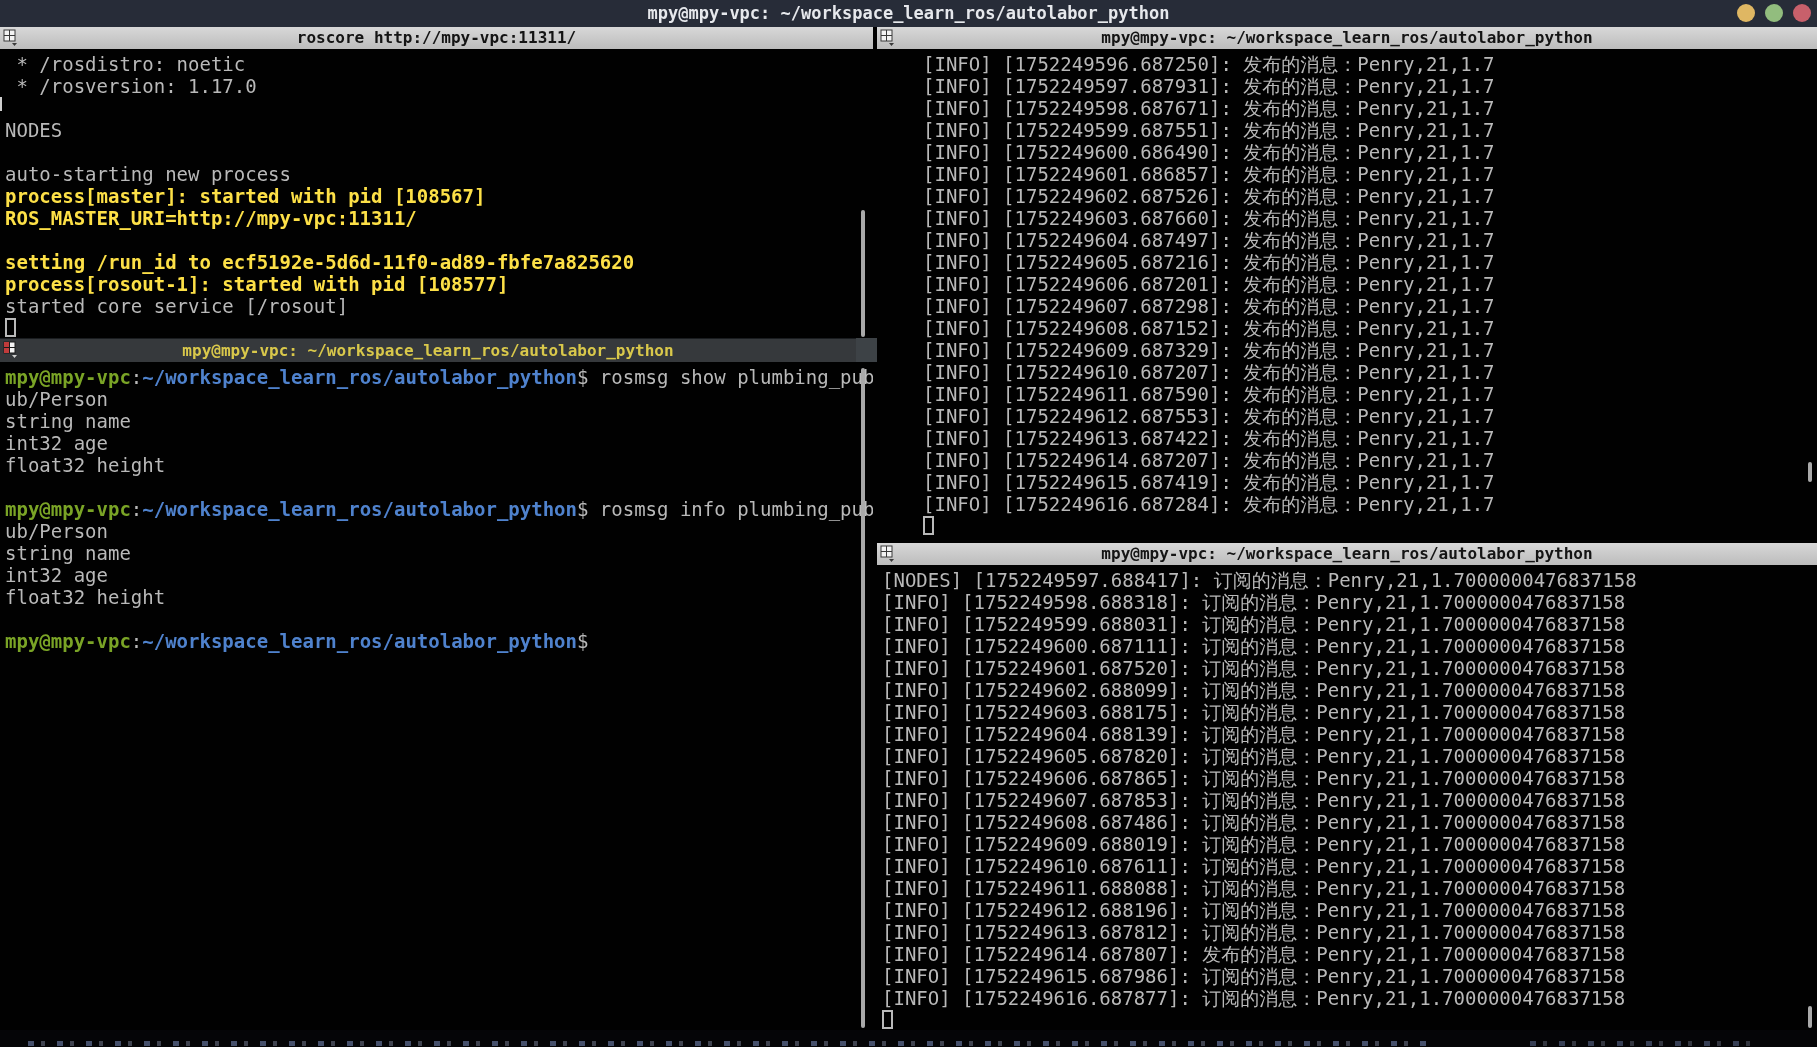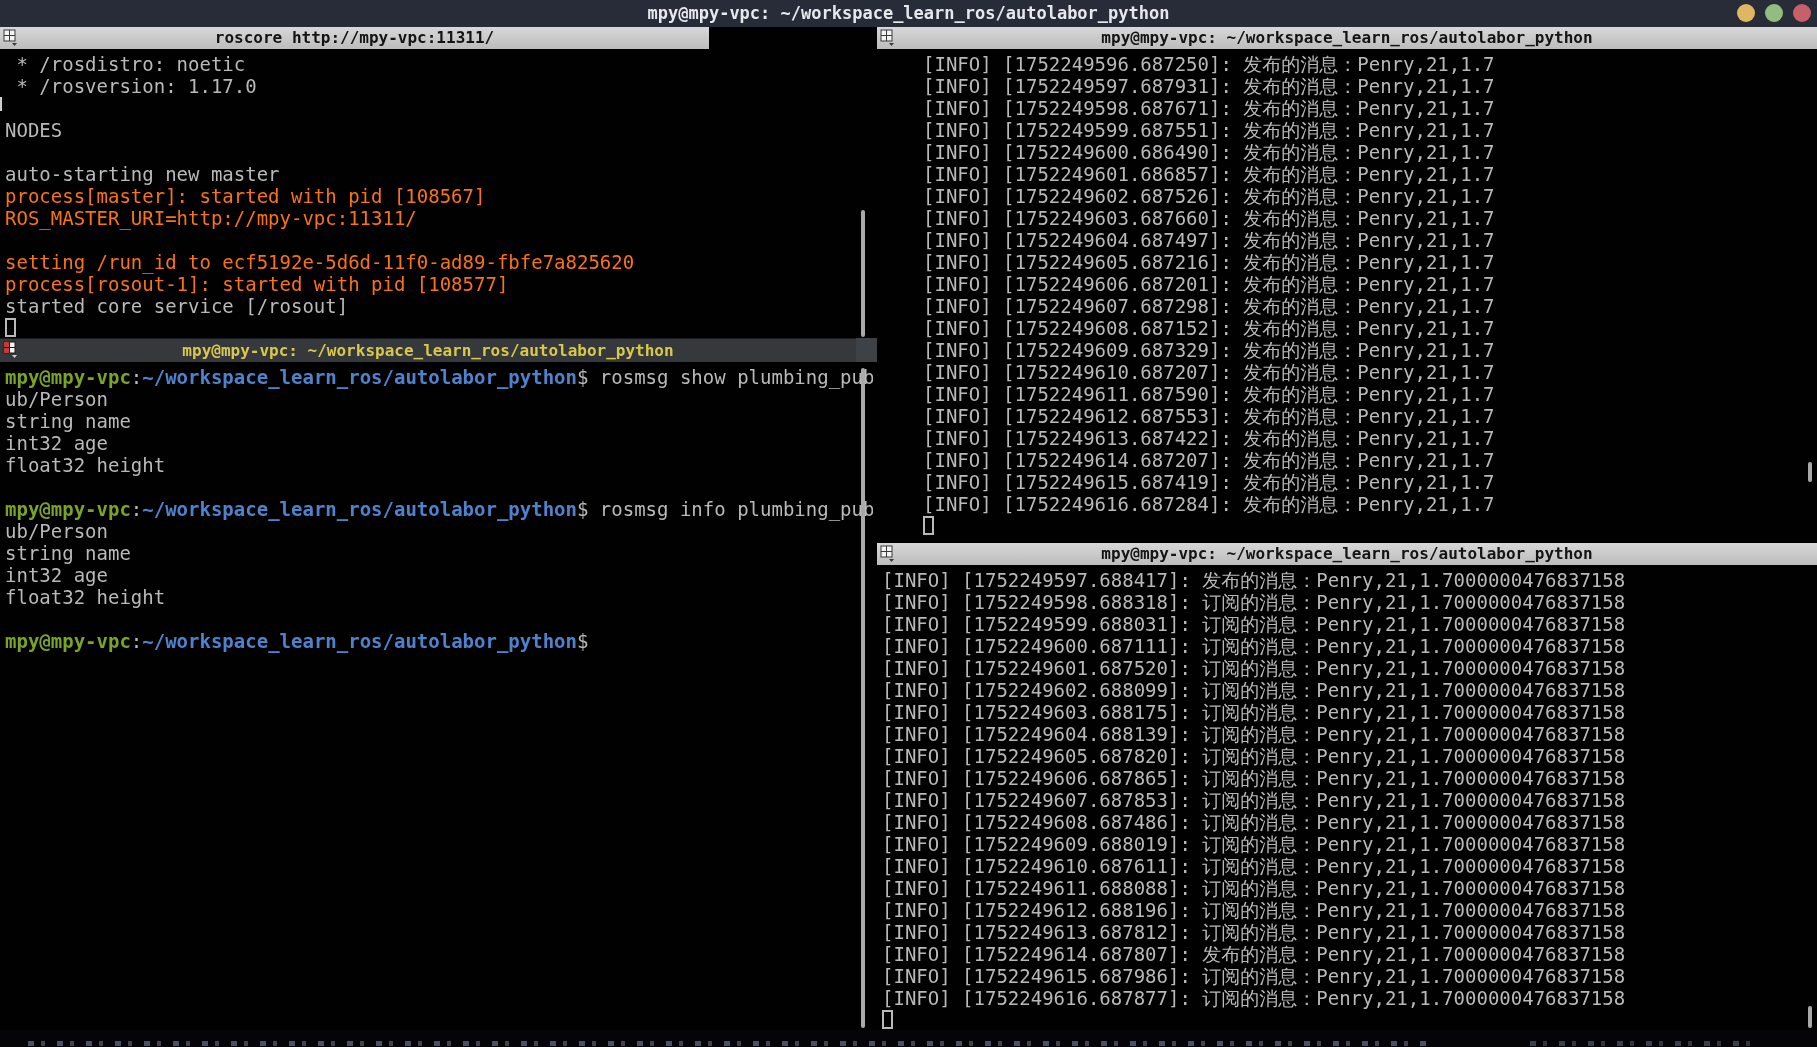--- a/index.html
+++ b/index.html
@@ -14,21 +14,21 @@
   .pane-titlebar{position:absolute;height:22px;background:linear-gradient(#d8d8d8,#bcbcbc);
           color:#141414;text-align:center;font:bold 16px/22px "DejaVu Sans Mono",monospace;overflow:hidden;}
   .pane-titlebar.focused{height:24px;background:#36393c;color:#d9c84b;line-height:24px;
           border-top:1px solid #1a1d20;box-sizing:border-box;}
   .grp-icon{position:absolute;left:3px;top:2px;}
   
   .term{position:absolute;background:#010101;overflow:hidden;padding:4px 0 16px 5px;box-sizing:border-box;
         font:19px/22px "DejaVu Sans Mono",monospace;}
   .tl{height:22px;line-height:22px;white-space:pre;}
   .s-fg{color:#b9b9b9;}
-  .s-bold{color:#f97316;font-weight:normal;}
+  .s-bold{color:#fde047;font-weight:bold;}
   .s-green{color:#7aa426;font-weight:bold;}
   .s-blue{color:#4f82cd;font-weight:bold;}
   .cur-hollow{display:inline-block;width:11px;height:19px;border:2px solid #b9b9b9;
         box-sizing:border-box;vertical-align:top;margin-top:1px;}
   
   .sb{position:absolute;width:4px;background:#a9a9a9;border-radius:2px;}
   .split-handle{position:absolute;background:#3d4246;}
   
   .bottom-strip{position:absolute;left:0;top:1030px;width:1817px;height:17px;background:#050507;overflow:hidden;}
   .glyph-dust{position:absolute;top:11px;height:5px;opacity:.65;
@@ -43,36 +43,36 @@
 
   <div class="topbar">
     <span>mpy@mpy-vpc: ~/workspace_learn_ros/autolabor_python</span>
     <span class="controls">
       <span class="ctl" style="background: rgb(223, 183, 99);"></span>
       <span class="ctl" style="background: rgb(146, 189, 126);"></span>
       <span class="ctl" style="background: rgb(200, 96, 107);"></span>
     </span>
   </div>
 
-  <div class="pane-titlebar" style="left:0;top:27px;width:709px;">
+  <div class="pane-titlebar" style="left:0;top:27px;width:873px;">
     <svg class="grp-icon" width="15" height="18" viewBox="0 0 15 18">
       <rect x="1" y="1" width="11" height="11" fill="#f3f3f3" stroke="#3a3a3a"></rect>
       <line x1="6.5" y1="1" x2="6.5" y2="12" stroke="#3a3a3a"></line>
       <line x1="1" y1="6.5" x2="12" y2="6.5" stroke="#3a3a3a"></line>
       <path d="M9 14 L14 14 L11.5 17 Z" fill="#3a3a3a"></path>
     </svg>
     <span>roscore http://mpy-vpc:11311/</span>
   </div>
   <div class="term" style="left:0;top:49px;width:873px;height:289px;">
       <div class="tl"><span class="s-fg"> * /rosdistro: noetic</span></div>
       <div class="tl"><span class="s-fg"> * /rosversion: 1.17.0</span></div>
       <div class="tl"></div>
       <div class="tl"><span class="s-fg">NODES</span></div>
       <div class="tl"></div>
-      <div class="tl"><span class="s-fg">auto-starting new master</span></div>
+      <div class="tl"><span class="s-fg">auto-starting new process</span></div>
       <div class="tl"><span class="s-bold">process[master]: started with pid [108567]</span></div>
       <div class="tl"><span class="s-bold">ROS_MASTER_URI=http://mpy-vpc:11311/</span></div>
       <div class="tl"></div>
       <div class="tl"><span class="s-bold">setting /run_id to ecf5192e-5d6d-11f0-ad89-fbfe7a825620</span></div>
       <div class="tl"><span class="s-bold">process[rosout-1]: started with pid [108577]</span></div>
       <div class="tl"><span class="s-fg">started core service [/rosout]</span></div>
       <div class="tl"><span class="cur-hollow"></span></div>
     </div>
 
   <div class="pane-titlebar focused" style="left:0;top:338px;width:856px;">
@@ -139,21 +139,21 @@
   <div class="pane-titlebar" style="left:877px;top:543px;width:940px;">
     <svg class="grp-icon" width="15" height="18" viewBox="0 0 15 18">
       <rect x="1" y="1" width="11" height="11" fill="#f3f3f3" stroke="#3a3a3a"></rect>
       <line x1="6.5" y1="1" x2="6.5" y2="12" stroke="#3a3a3a"></line>
       <line x1="1" y1="6.5" x2="12" y2="6.5" stroke="#3a3a3a"></line>
       <path d="M9 14 L14 14 L11.5 17 Z" fill="#3a3a3a"></path>
     </svg>
     <span>mpy@mpy-vpc: ~/workspace_learn_ros/autolabor_python</span>
   </div>
   <div class="term" style="left:877px;top:565px;width:940px;height:465px;">
-      <div class="tl"><span class="s-fg">[INFO] [1752249597.688417]: 发布的消息：Penry,21,1.7000000476837158</span></div>
+      <div class="tl"><span class="s-fg">[NODES] [1752249597.688417]: 订阅的消息：Penry,21,1.7000000476837158</span></div>
       <div class="tl"><span class="s-fg">[INFO] [1752249598.688318]: 订阅的消息：Penry,21,1.7000000476837158</span></div>
       <div class="tl"><span class="s-fg">[INFO] [1752249599.688031]: 订阅的消息：Penry,21,1.7000000476837158</span></div>
       <div class="tl"><span class="s-fg">[INFO] [1752249600.687111]: 订阅的消息：Penry,21,1.7000000476837158</span></div>
       <div class="tl"><span class="s-fg">[INFO] [1752249601.687520]: 订阅的消息：Penry,21,1.7000000476837158</span></div>
       <div class="tl"><span class="s-fg">[INFO] [1752249602.688099]: 订阅的消息：Penry,21,1.7000000476837158</span></div>
       <div class="tl"><span class="s-fg">[INFO] [1752249603.688175]: 订阅的消息：Penry,21,1.7000000476837158</span></div>
       <div class="tl"><span class="s-fg">[INFO] [1752249604.688139]: 订阅的消息：Penry,21,1.7000000476837158</span></div>
       <div class="tl"><span class="s-fg">[INFO] [1752249605.687820]: 订阅的消息：Penry,21,1.7000000476837158</span></div>
       <div class="tl"><span class="s-fg">[INFO] [1752249606.687865]: 订阅的消息：Penry,21,1.7000000476837158</span></div>
       <div class="tl"><span class="s-fg">[INFO] [1752249607.687853]: 订阅的消息：Penry,21,1.7000000476837158</span></div>

